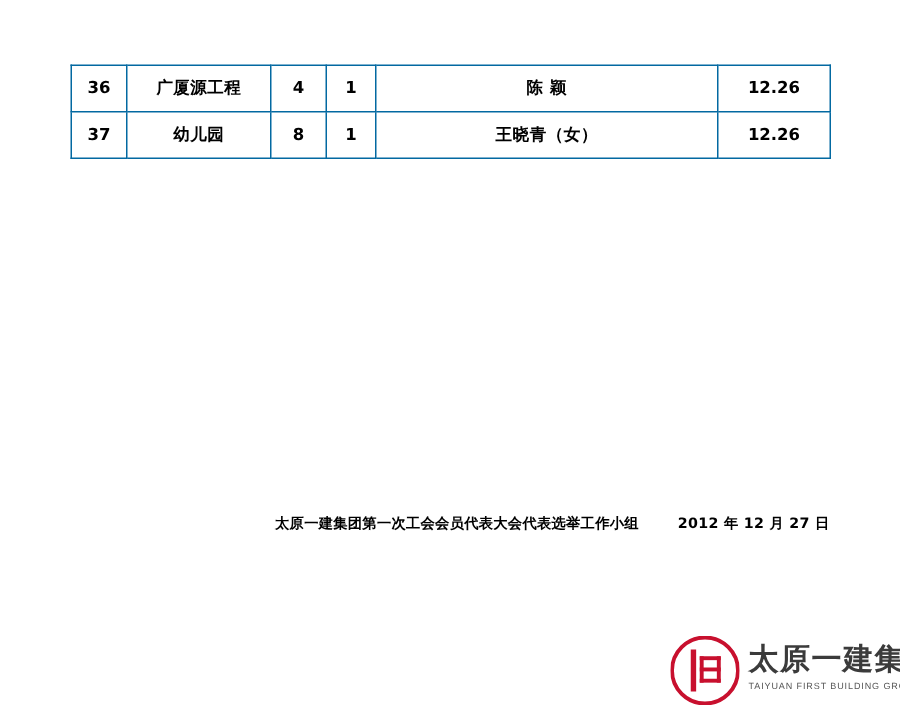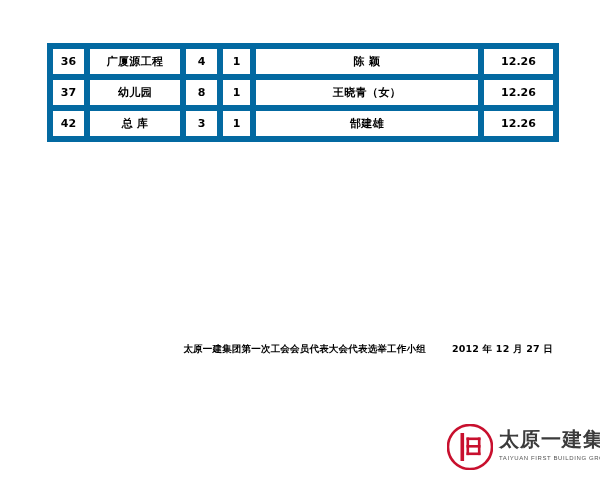--- a/index.html
+++ b/index.html
@@ -22,21 +22,21 @@
   }
   table.doc-table {
     position: absolute;
     left: 47px;
     top: 43px;
     width: 506px;
     border-collapse: collapse;
     table-layout: fixed;
   }
   table.doc-table td {
-    border: 6px solid #0369a1;
+    border: 1px solid #0369a1;
     font-size: 11px;
     color: #000000;
     text-align: center;
     vertical-align: middle;
     padding: 0;
     line-height: 1.45;
     font-weight: bold;
     font-family: "DejaVu Sans", "Liberation Sans", sans-serif;
   }
   col.c-no    { width: 37px; }
@@ -136,30 +136,20 @@
       <tr class="row-h1">
         <td class="cell-no">37</td>
         <td class="cell-unit">
             <span class="unit-line">幼儿园</span>
           </td>
         <td class="cell-a">8</td>
         <td class="cell-b">1</td>
         <td class="cell-names">王晓青（女）</td>
         <td class="cell-date">12.26</td>
       </tr>
-      <tr class="row-h1">
-        <td class="cell-no">42</td>
-        <td class="cell-unit">
-            <span class="unit-line">总 库</span>
-          </td>
-        <td class="cell-a">3</td>
-        <td class="cell-b">1</td>
-        <td class="cell-names">郜建雄</td>
-        <td class="cell-date">12.26</td>
-      </tr>
     </tbody>
   </table>
 
   <div class="footnote">
     <span>太原一建集团第一次工会会员代表大会代表选举工作小组</span><span class="gap"></span><span>2012 年 12 月 27 日</span>
   </div>
 
   <div class="logo-block">
     <svg class="logo-mark" viewBox="0 0 46 46">
       <circle cx="23" cy="23" r="22" fill="none" stroke="#c8102e" stroke-width="2.6"></circle>

